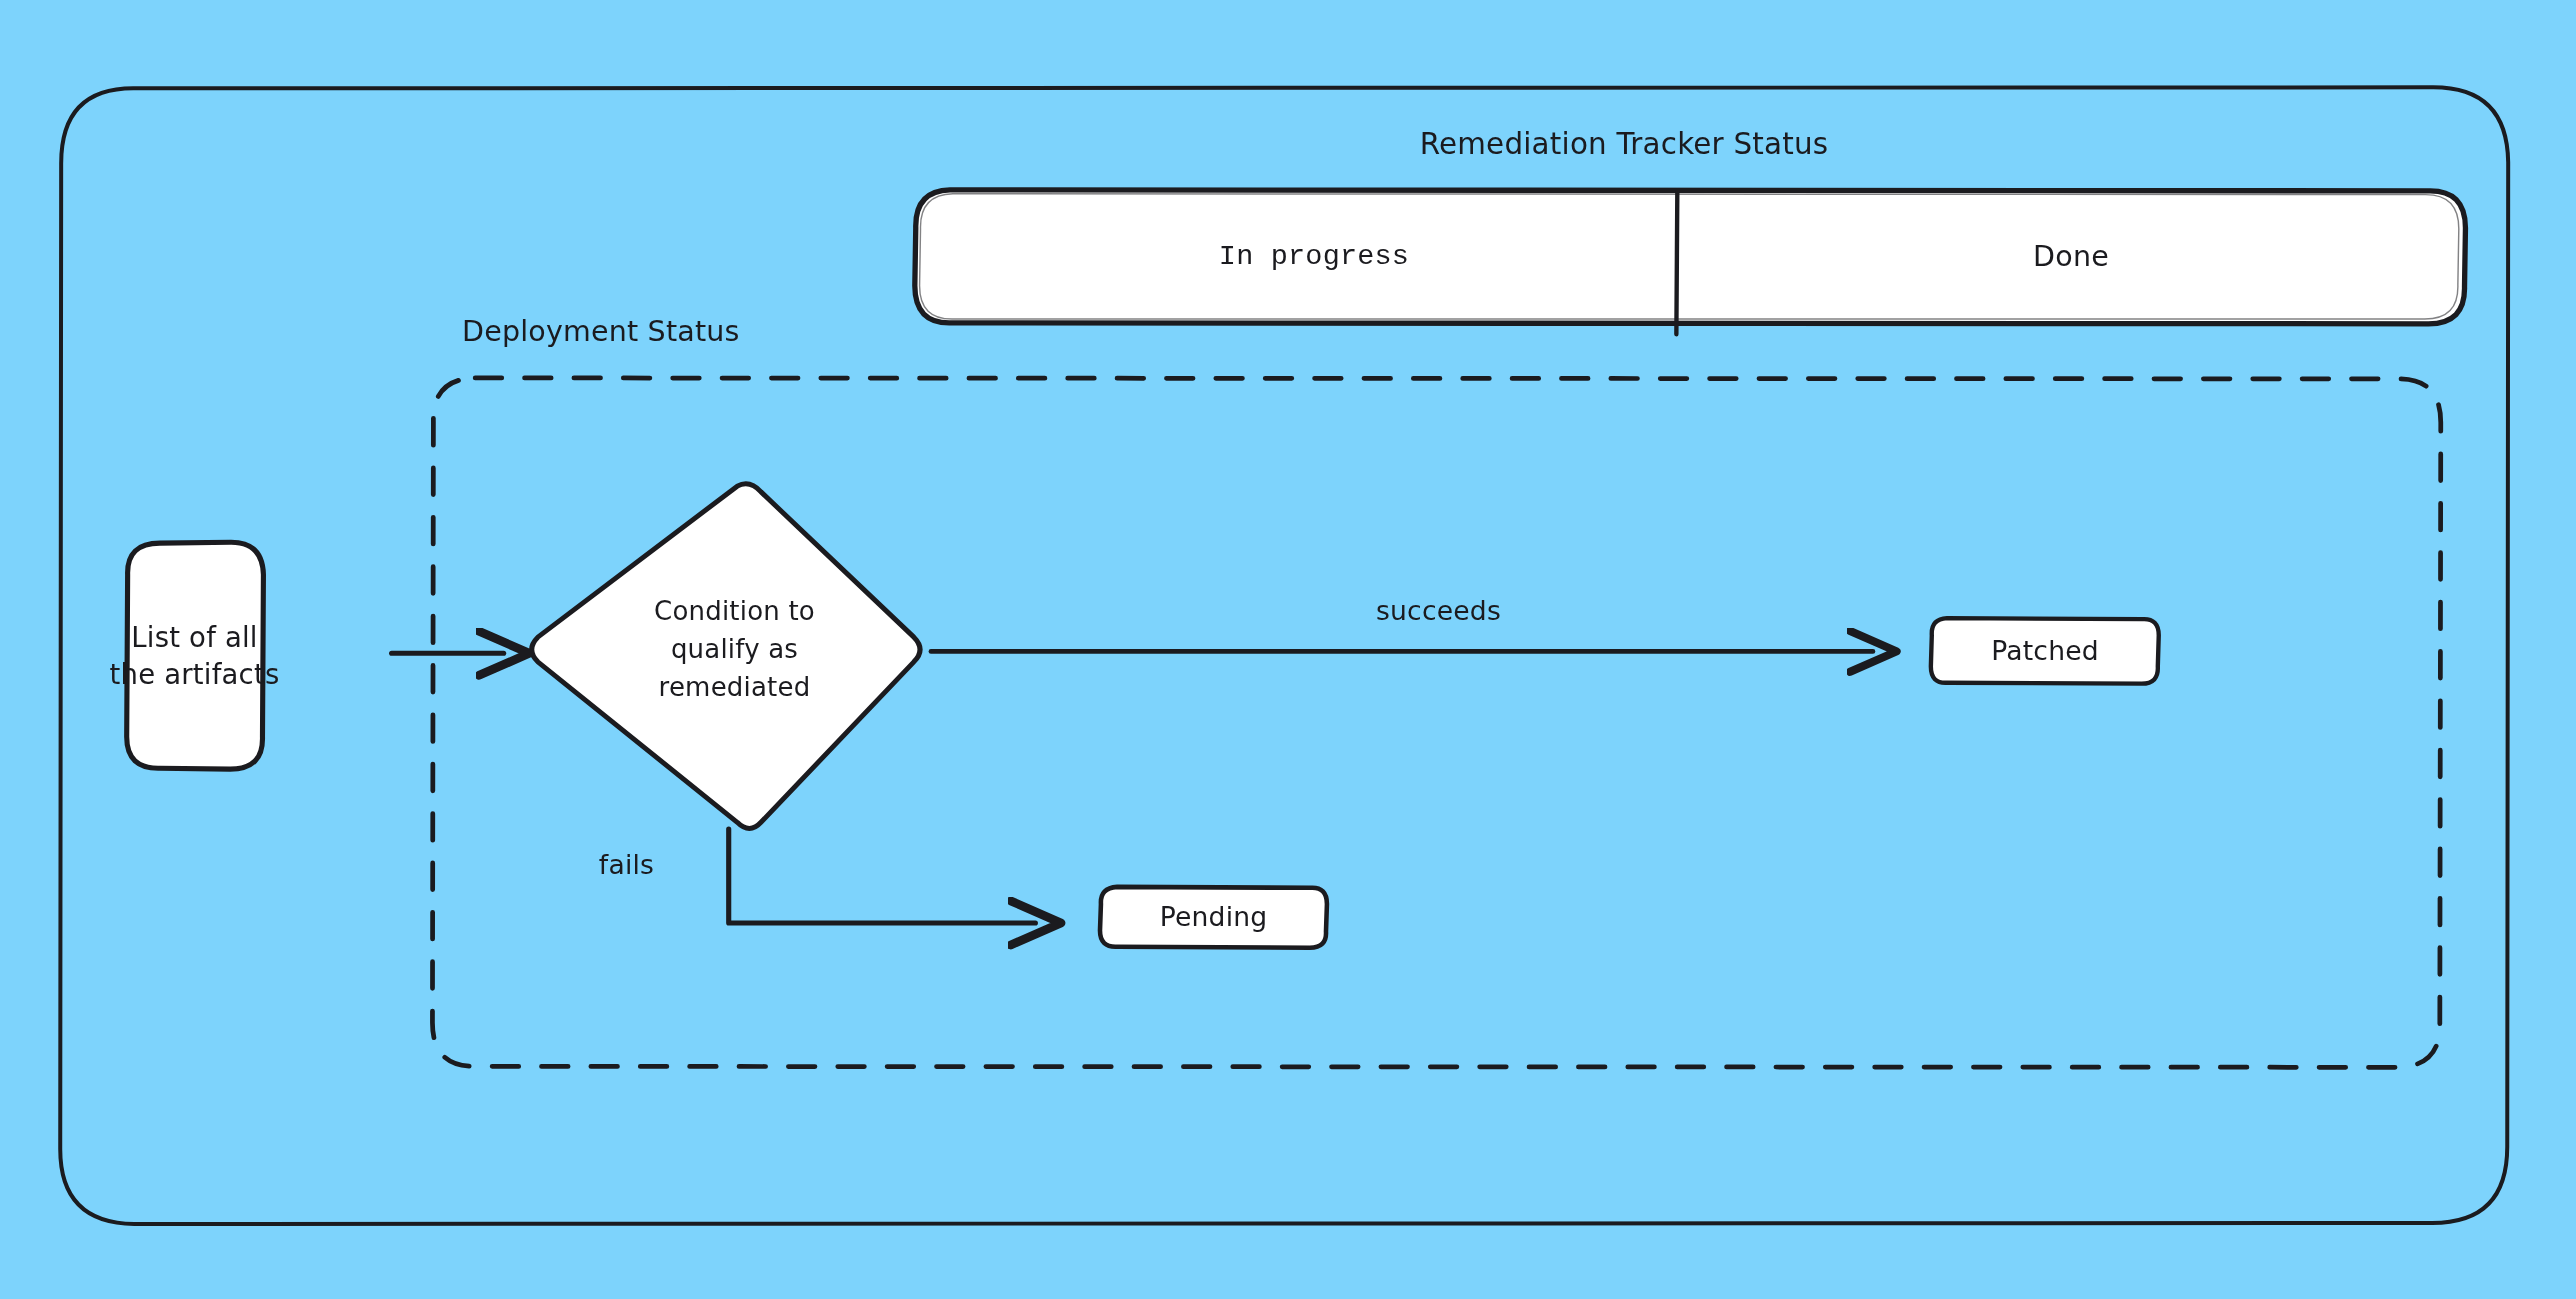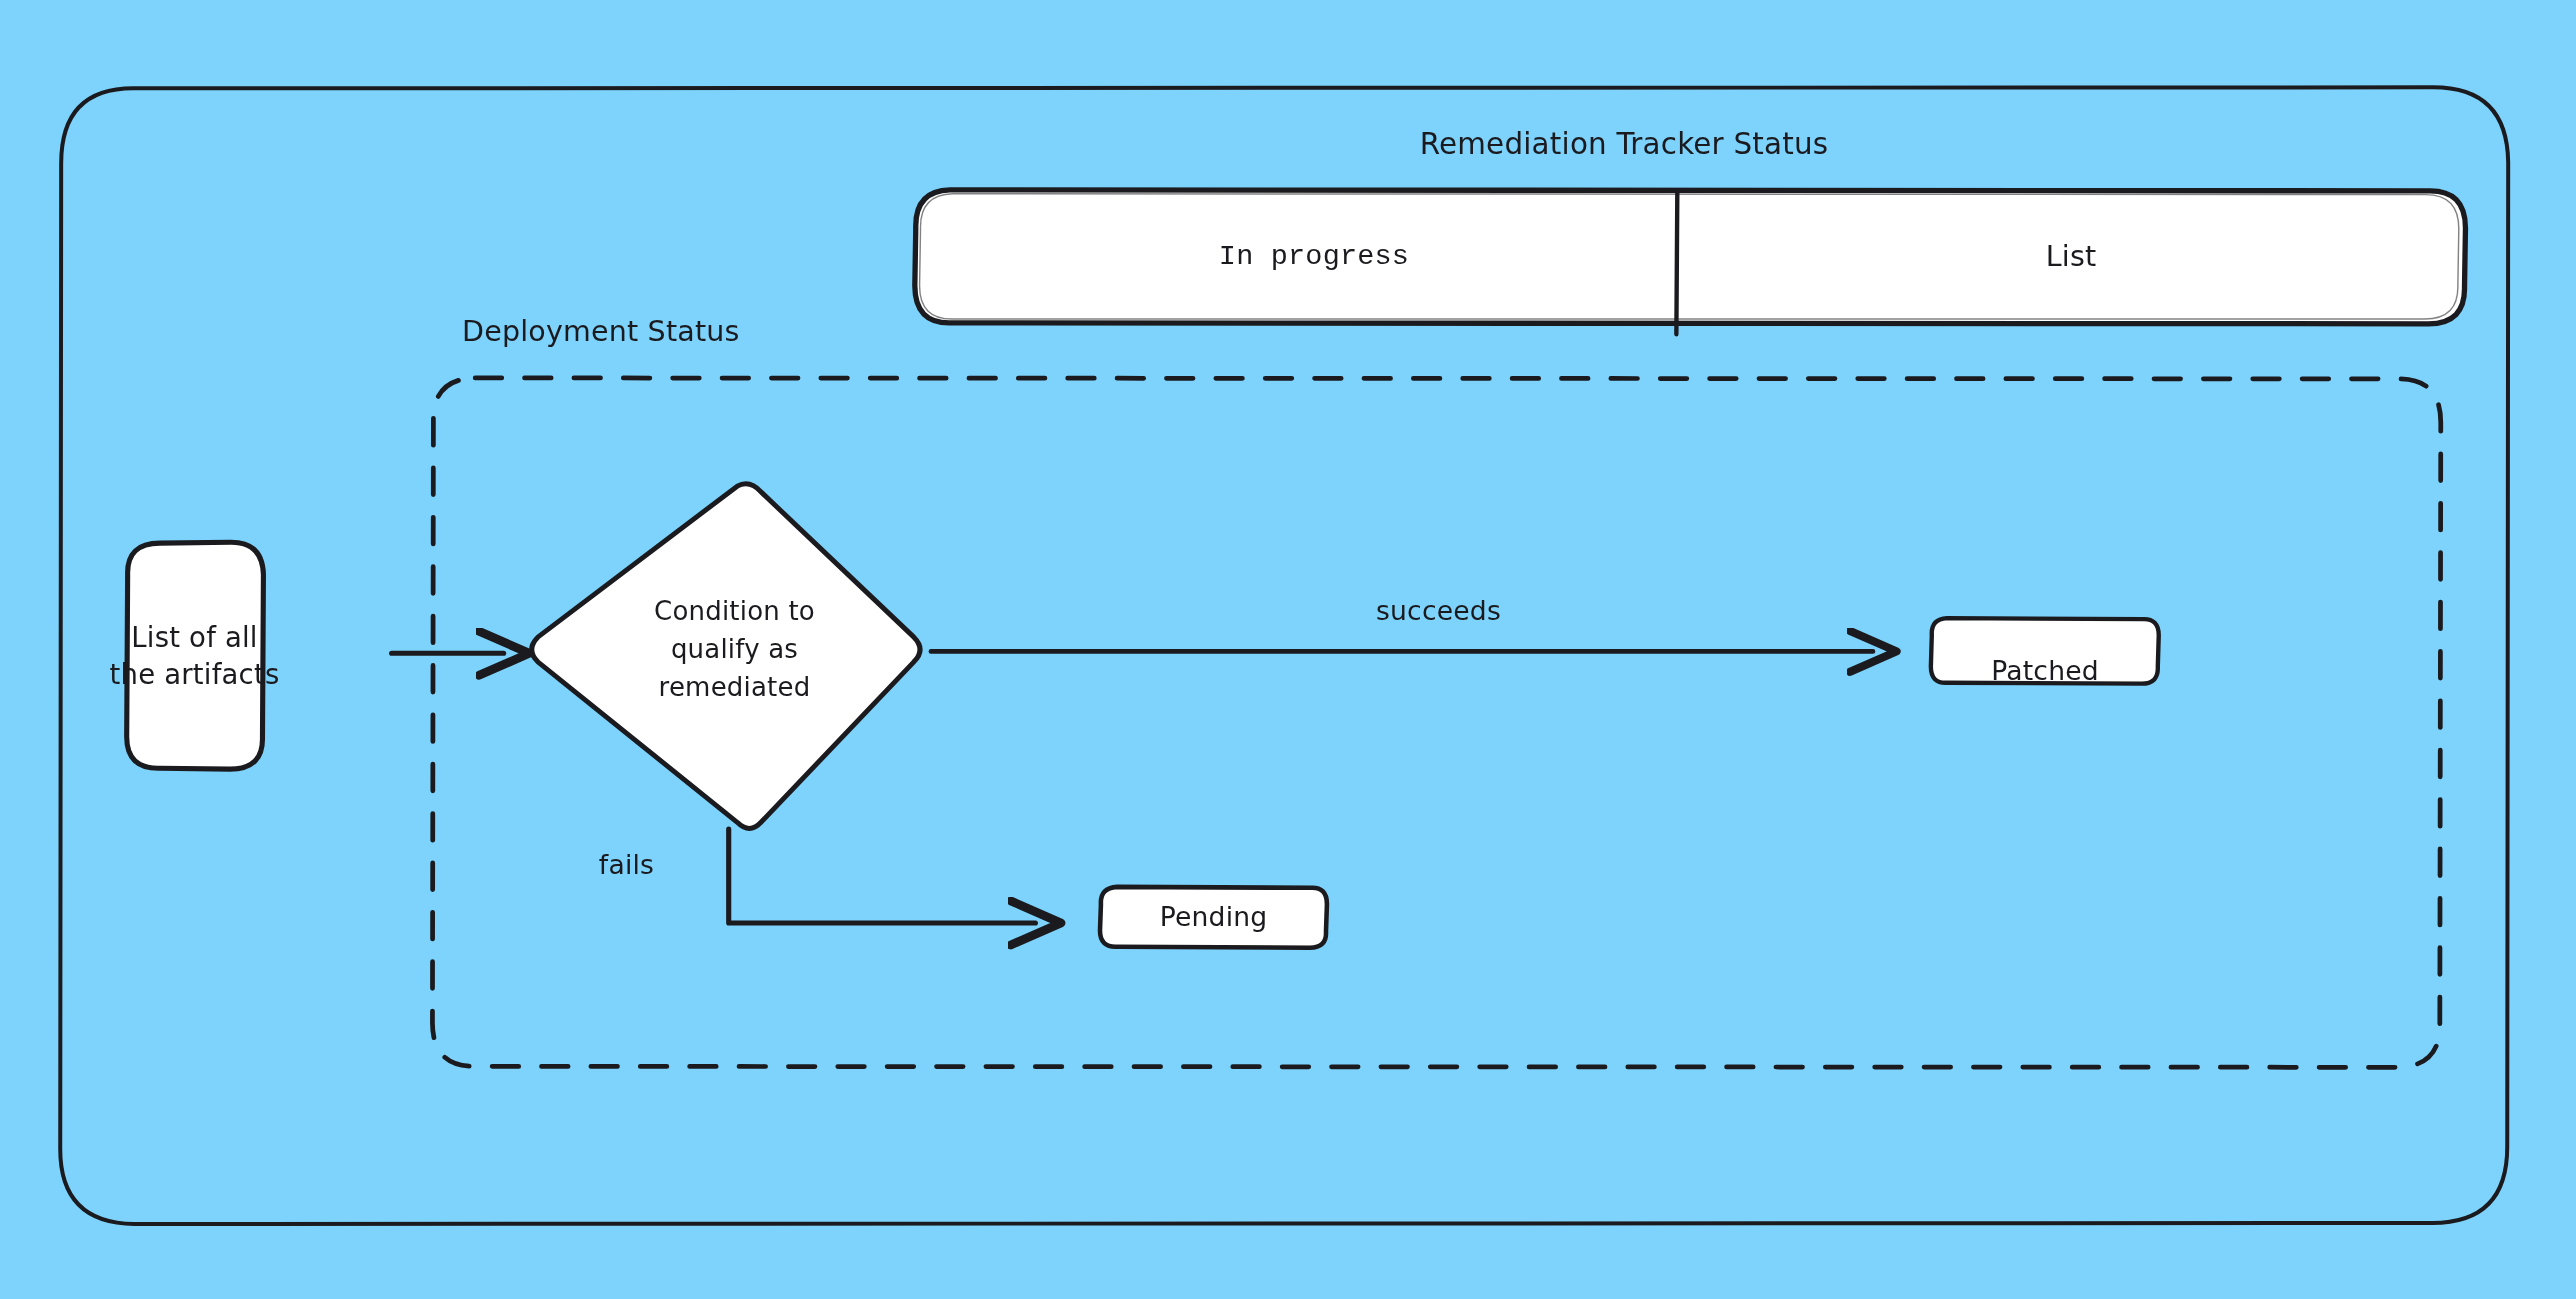--- a/index.html
+++ b/index.html
@@ -111,32 +111,32 @@
 
     <g>
       <path d="M 767,873 L 767,972 L 1090,972" fill="none" stroke="#1b1b1f" stroke-width="5.4" stroke-linecap="round" stroke-linejoin="round" marker-end="url(#arrowHead)"></path>
     </g>
   </svg>
 
   <div class="lbl lbl-title" style="left:1377px; top:125px; width:494px;">Remediation Tracker Status</div>
 
   <div class="lbl lbl-lane ctr" style="left:950px; top:190px; width:728px; height:134px;font-family:Liberation Mono, monospace;">In progress</div>
 
-  <div class="lbl lbl-lane ctr" style="left:1677px; top:190px; width:788px; height:134px;">List</div>
+  <div class="lbl lbl-lane ctr" style="left:1677px; top:190px; width:788px; height:134px;">Done</div>
 
   <div class="lbl lbl-group" style="left:446px; top:313px; width:323px; text-align:left;">Deployment Status</div>
 
   <div class="lbl lbl-node-dia ctr" style="left:597px; top:579px; width:275px; height:142px;">Condition to
 qualify as
 remediated</div>
 
   <div class="lbl lbl-node-lg ctr" style="left:126px; top:542px; width:137px; height:227px;">List of all
 the artifacts</div>
 
-  <div class="lbl lbl-node-sm ctr" style="left:1931px; top:618px; width:228px; height:66px;margin-top:20px;">Patched</div>
+  <div class="lbl lbl-node-sm ctr" style="left:1931px; top:618px; width:228px; height:66px;">Patched</div>
 
   <div class="lbl lbl-node-sm ctr" style="left:1100px; top:887px; width:227px; height:61px;">Pending</div>
 
   <div class="lbl lbl-edge" style="left:1216px; top:594px; width:285px;text-align:right;">succeeds</div>
 
   <div class="lbl lbl-edge" style="left:560px; top:848px; width:133px;">fails</div>
 
 </div>
 
 

